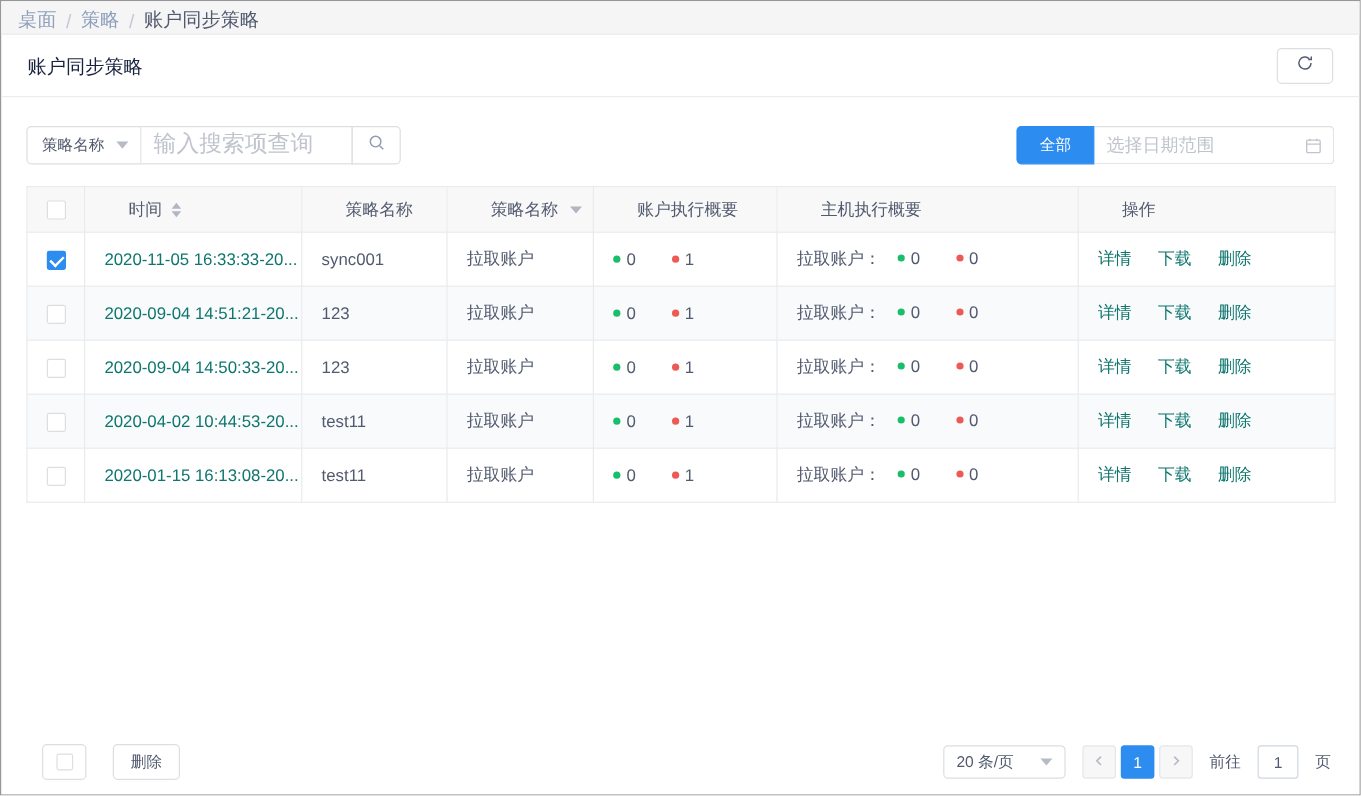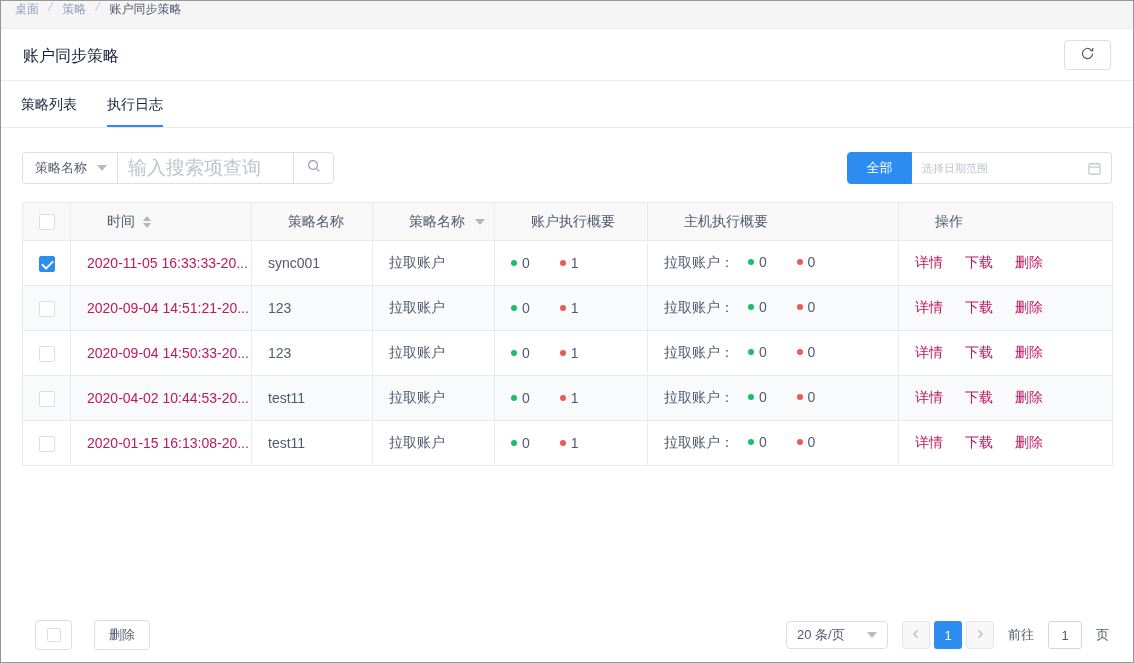--- a/index.html
+++ b/index.html
@@ -1,20 +1,20 @@
 <!DOCTYPE html>
 <html><head>
 <meta charset="utf-8">
 <style>
   * { margin:0; padding:0; box-sizing:border-box; }
   body { font-family:"Liberation Sans","DejaVu Sans",sans-serif; background:#fff; }
   .page { position:relative; width:1134px; height:663px; border:1px solid #979797; background:#fff; overflow:hidden; }
 
   
-  .breadcrumb { height:28px; background:#f5f5f6; border-bottom:1px solid #ececee; display:flex; align-items:flex-start; padding:0 14px; font-size:12px; color:#9aa7bf; gap:8px;font-family:Liberation Mono, monospace; }
+  .breadcrumb { height:28px; background:#f5f5f6; border-bottom:1px solid #ececee; display:flex; align-items:flex-end; padding:0 14px; font-size:16px; color:#9aa7bf; gap:8px; }
   .breadcrumb .crumb-link { color:#8fa0bd; cursor:pointer; }
   .breadcrumb .sep { color:#c3c9d4; }
   .breadcrumb .current { color:#515a6e; }
 
   
   .page-header { position:relative; height:52px; border-bottom:1px solid #ececf0; }
   .page-title { position:absolute; left:22px; top:17px; font-size:16px; color:#17233d; font-weight:500; }
   .refresh-btn { position:absolute; right:22px; top:11px; width:47px; height:30px; border:1px solid #dcdee2; border-radius:4px; background:#fff; display:flex; align-items:center; justify-content:center; cursor:pointer; }
 
   
@@ -25,40 +25,40 @@
   
   .filter-row { margin:24px 21px 0 21px; display:flex; justify-content:space-between; align-items:center; }
   .search-group { display:flex; align-items:stretch; height:32px; }
   .field-select { display:flex; align-items:center; gap:10px; padding:0 10px 0 12px; border:1px solid #dcdee2; border-radius:4px 0 0 4px; font-size:13px; color:#515a6e; background:#fff; cursor:pointer; }
   .search-input { width:176px; border:1px solid #dcdee2; border-left:none; padding:0 10px; font-size:19px; color:#515a6e; outline:none; font-family:inherit; }
   .search-input::placeholder, .date-input::placeholder { color:#c0c4cc; }
   .search-btn { width:41px; border:1px solid #dcdee2; border-left:1px solid #dcdee2; margin-left:-1px; border-radius:0 4px 4px 0; background:#fff; display:flex; align-items:center; justify-content:center; cursor:pointer; }
   .date-group { display:flex; align-items:stretch; height:32px; }
   .all-btn { width:65px; background:#2d8cf0; color:#fff; font-size:13px; border:1px solid #2d8cf0; border-radius:4px 0 0 4px; display:flex; align-items:center; justify-content:center; cursor:pointer; }
   .date-box { position:relative; width:200px; border:1px solid #dcdee2; border-left:none; border-radius:0 4px 4px 0; display:flex; align-items:center; }
-  .date-input { border:none; outline:none; width:100%; padding:0 30px 0 10px; font-size:11px; font-family:inherit; background:transparent; }
+  .date-input { border:none; outline:none; width:100%; padding:0 30px 0 10px; font-size:15px; font-family:inherit; background:transparent; }
   .date-box .cal { position:absolute; right:9px; top:8px; }
 
   
   .table-wrap { margin:18px 21px 0 21px; }
   table { border-collapse:collapse; width:1090px; table-layout:fixed; font-size:14px; color:#515a6e; }
   th, td { border:1px solid #e8eaec; padding:0 16px; text-align:left; font-weight:400; overflow:hidden; white-space:nowrap; }
   thead th { height:38px; background:#f8f8f9; color:#515a6e;padding-left:36px; }
   tbody td { height:45px; background:#fff; }
   tbody tr:nth-child(even) td { background:#f8fafc; }
   .col-cb { width:48px; } .col-time { width:181px; } .col-policy { width:121px; }
   .col-action { width:122px; } .col-host { width:153px; } .col-acct { width:251px; } .col-ops { width:214px; }
   td.cb-cell, th.cb-cell { text-align:center; padding:0; }
 
   .checkbox { display:inline-block; width:16px; height:16px; border:1px solid #dcdee2; border-radius:2px; background:#fff; vertical-align:middle; cursor:pointer; position:relative; }
   .checkbox.checked { background:#2d8cf0; border-color:#2d8cf0; }
   .checkbox.checked::after { content:""; position:absolute; left:4px; top:1px; width:5px; height:9px; border:solid #fff; border-width:0 2px 2px 0; transform:rotate(45deg); }
   .checkbox.small { width:14px; height:14px; }
 
-  a.link { color:#be185d; text-decoration:none; cursor:pointer; }
+  a.link { color:#0f766e; text-decoration:none; cursor:pointer; }
   .ops-cell a { margin-right:22px; }
   .dot { display:inline-block; width:6px; height:6px; border-radius:50%; vertical-align:middle; margin-right:5px; position:relative; top:-1px; }
   .dot.green { background:#19be6b; }
   .dot.red { background:#ed5a54; }
   .pair { margin-right:26px; }
   .acct-prefix { margin-right:10px; }
 
   
   .sort-carets { display:inline-flex; flex-direction:column; gap:2px; margin-left:8px; vertical-align:middle; }
   .caret-up { width:0; height:0; border-left:4px solid transparent; border-right:4px solid transparent; border-bottom:5px solid #b0b7c3; }
@@ -96,24 +96,20 @@
     <div class="refresh-btn">
       <span>
         <svg width="15" height="15" viewBox="0 0 16 16" fill="none">
           <path d="M13.4 8a5.4 5.4 0 1 1-1.62-3.86" stroke="#515a6e" stroke-width="1.3"></path>
           <path d="M13.6 2.2 v2.7 h-2.7" stroke="#515a6e" stroke-width="1.3"></path>
         </svg>
       </span>
     </div>
   </div>
 
-  <div class="tabs">
-    <div class="tab">策略列表</div>
-    <div class="tab active">执行日志</div>
-  </div>
 
   <div class="filter-row">
     <div class="search-group">
       <div class="field-select">
         <span>策略名称</span>
         <span class="select-caret"></span>
       </div>
       <input class="search-input" type="text" placeholder="输入搜索项查询" style="">
       <div class="search-btn">
         <span>

